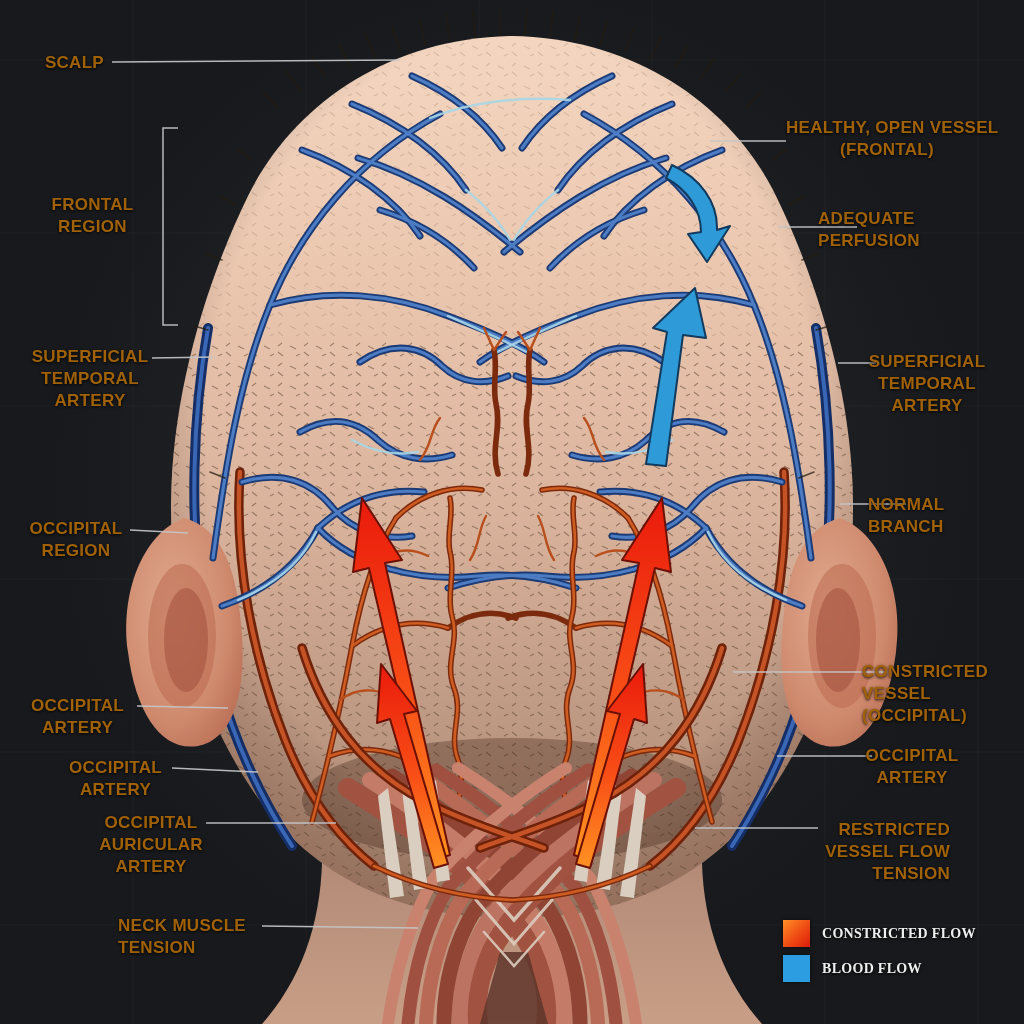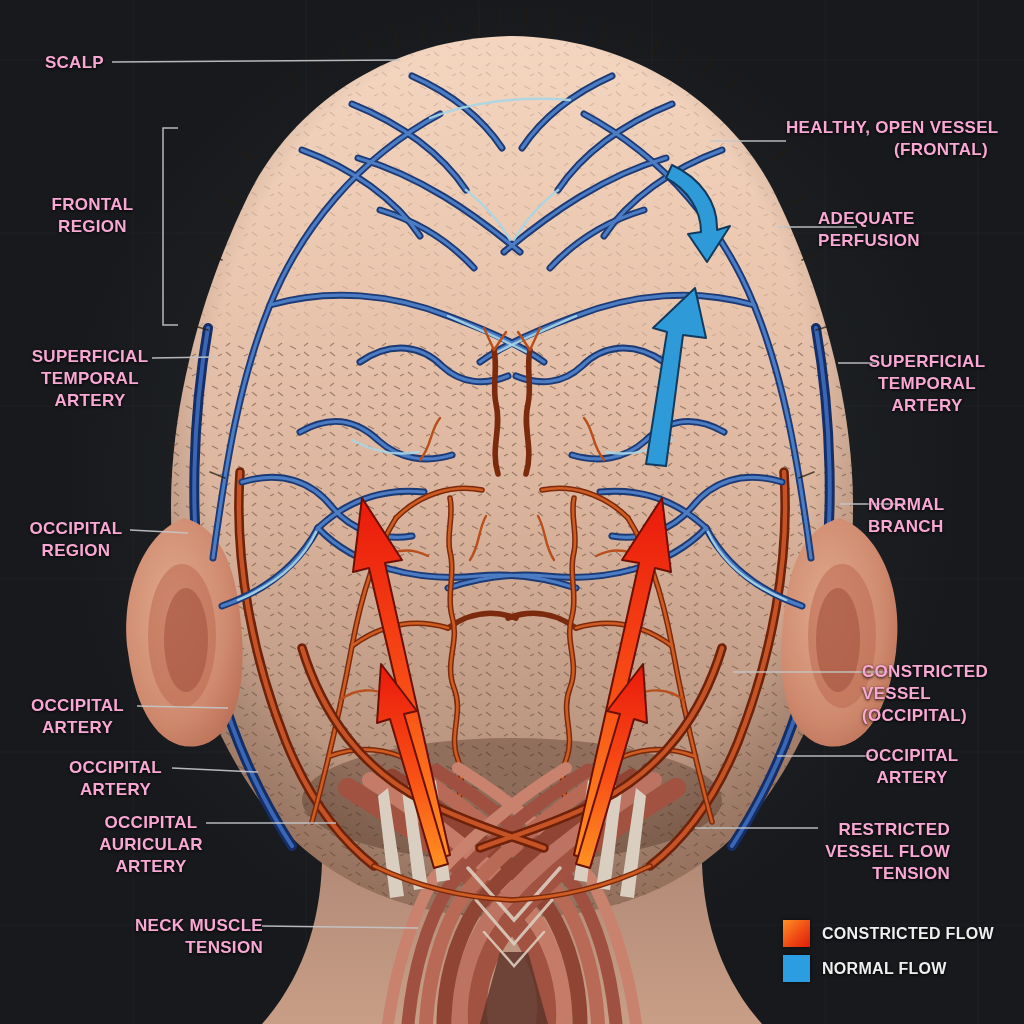--- a/index.html
+++ b/index.html
@@ -1,28 +1,28 @@
 <!DOCTYPE html>
 <html><head>
 <meta charset="utf-8">
 <style>
   html,body{margin:0;padding:0;background:#17191c;}
   #stage{position:relative;width:1024px;height:1024px;overflow:hidden;background:#17191c;
          font-family:"Liberation Sans","DejaVu Sans",sans-serif;}
   #illu,#leaders{position:absolute;left:0;top:0;width:1024px;height:1024px;}
-  .label{position:absolute;color:#f9a8d4;font-weight:bold;font-size:17px;line-height:22px;
+  .label{position:absolute;color:#a16207;font-weight:bold;font-size:17px;line-height:22px;
          letter-spacing:.3px;text-shadow:0 1px 3px rgba(0,0,0,.95);z-index:5;}
   .label div{white-space:nowrap;}
   .legend{position:absolute;left:783px;top:920px;z-index:6;}
   .legend-row{display:flex;align-items:center;margin-bottom:8px;height:27px;}
   .swatch{width:27px;height:27px;margin-right:12px;flex:0 0 auto;box-shadow:0 0 4px rgba(0,0,0,.6);}
   .swatch-constricted{background:linear-gradient(135deg,#ff9025 0%,#ef4a14 55%,#dd1d0a 100%);}
   .swatch-normal{background:#2b9de0;}
-  .legend-label{color:#eeefef;font-weight:bold;font-size:16px;letter-spacing:.3px;
-                text-shadow:0 1px 3px rgba(0,0,0,.95);}
+  .legend-label{color:#eeefef;font-weight:bold;font-size:14px;letter-spacing:.3px;
+                text-shadow:0 1px 3px rgba(0,0,0,.95);font-family:Liberation Serif, serif;}
   
   .grid{stroke:rgba(255,255,255,.035);stroke-width:1;}
   .vein-o{stroke:#1c3a74;stroke-width:7;fill:none;stroke-linecap:round;}
   .vein-c{stroke:#4c7cc4;stroke-width:3.2;fill:none;stroke-linecap:round;}
   .vein-light{stroke:#a9d6e6;stroke-width:2.4;fill:none;stroke-linecap:round;opacity:.9;}
   .edgevein-o{stroke:#152e66;stroke-width:10;fill:none;stroke-linecap:round;}
   .edgevein-c{stroke:#3a67b5;stroke-width:4;fill:none;stroke-linecap:round;}
   .art-o{stroke:#7c2a0e;stroke-width:5.6;fill:none;stroke-linecap:round;}
   .art-c{stroke:#cf5d22;stroke-width:2.6;fill:none;stroke-linecap:round;}
   .art-t{stroke:#b84e1c;stroke-width:2.4;fill:none;stroke-linecap:round;}
@@ -303,26 +303,26 @@
   </div>
   <div class="label" style="left:58px;top:757px;width:115px;text-align:center">
     <div>OCCIPITAL</div>
     <div>ARTERY</div>
   </div>
   <div class="label" style="left:86px;top:812px;width:130px;text-align:center">
     <div>OCCIPITAL</div>
     <div>AURICULAR</div>
     <div>ARTERY</div>
   </div>
-  <div class="label" style="left:118px;top:915px;width:145px;text-align:right">
+  <div class="label" style="left:118px;top:915px;width:145px;text-align:left">
     <div>NECK MUSCLE</div>
     <div>TENSION</div>
   </div>
 
-  <div class="label" style="left:786px;top:117px;width:202px;text-align:right">
+  <div class="label" style="left:786px;top:117px;width:202px;text-align:center">
     <div>HEALTHY, OPEN VESSEL</div>
     <div>(FRONTAL)</div>
   </div>
   <div class="label" style="left:818px;top:208px;width:180px;text-align:left">
     <div>ADEQUATE</div>
     <div>PERFUSION</div>
   </div>
   <div class="label" style="left:852px;top:351px;width:150px;text-align:center">
     <div>SUPERFICIAL</div>
     <div>TEMPORAL</div>
@@ -347,17 +347,17 @@
     <div>TENSION</div>
   </div>
 
   <div class="legend">
     <div class="legend-row">
       <div class="swatch swatch-constricted"></div>
       <div class="legend-label">CONSTRICTED FLOW</div>
     </div>
     <div class="legend-row">
       <div class="swatch swatch-normal"></div>
-      <div class="legend-label">NORMAL FLOW</div>
+      <div class="legend-label">BLOOD FLOW</div>
     </div>
   </div>
 
 </div>
 
 </body></html>

